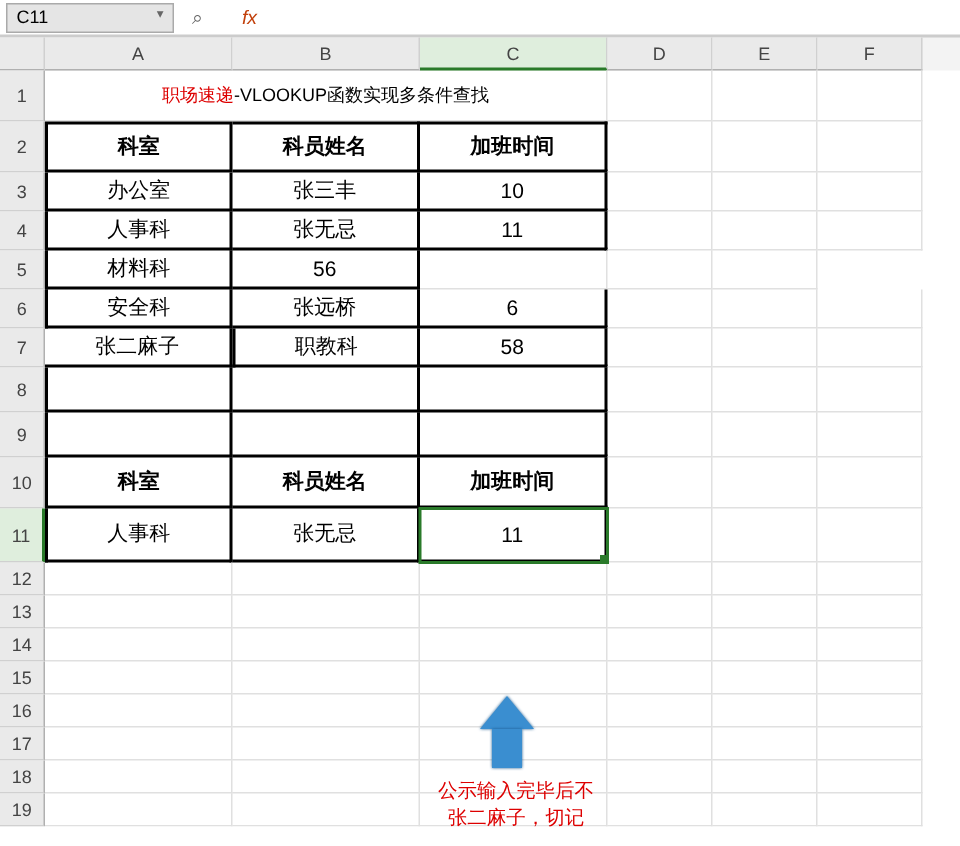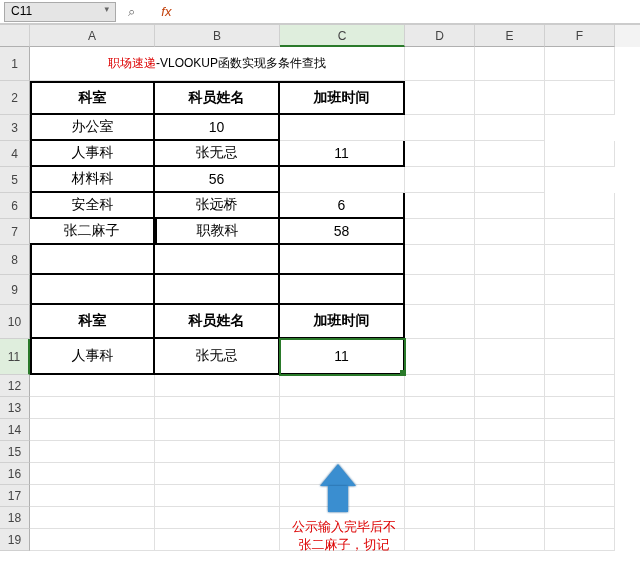--- a/index.html
+++ b/index.html
@@ -199,20 +199,21 @@
       <div class="cell b-t b-b b-r">科员姓名</div>
       <div class="cell b-t b-b b-r">加班时间</div>
       <div class="cell"></div>
       <div class="cell"></div>
       <div class="cell"></div>
     </div>
 
     <div class="grow">
       <div class="rh">3</div>
       <div class="cell b-l b-b b-r">办公室</div>
+      <div class="cell b-b b-r">张三丰</div>
       <div class="cell b-b b-r">10</div>
       <div class="cell"></div>
       <div class="cell"></div>
       <div class="cell"></div>
     </div>
     <div class="grow">
       <div class="rh">4</div>
       <div class="cell b-l b-b b-r">人事科</div>
       <div class="cell b-b b-r">张无忌</div>
       <div class="cell b-b b-r">11</div>

